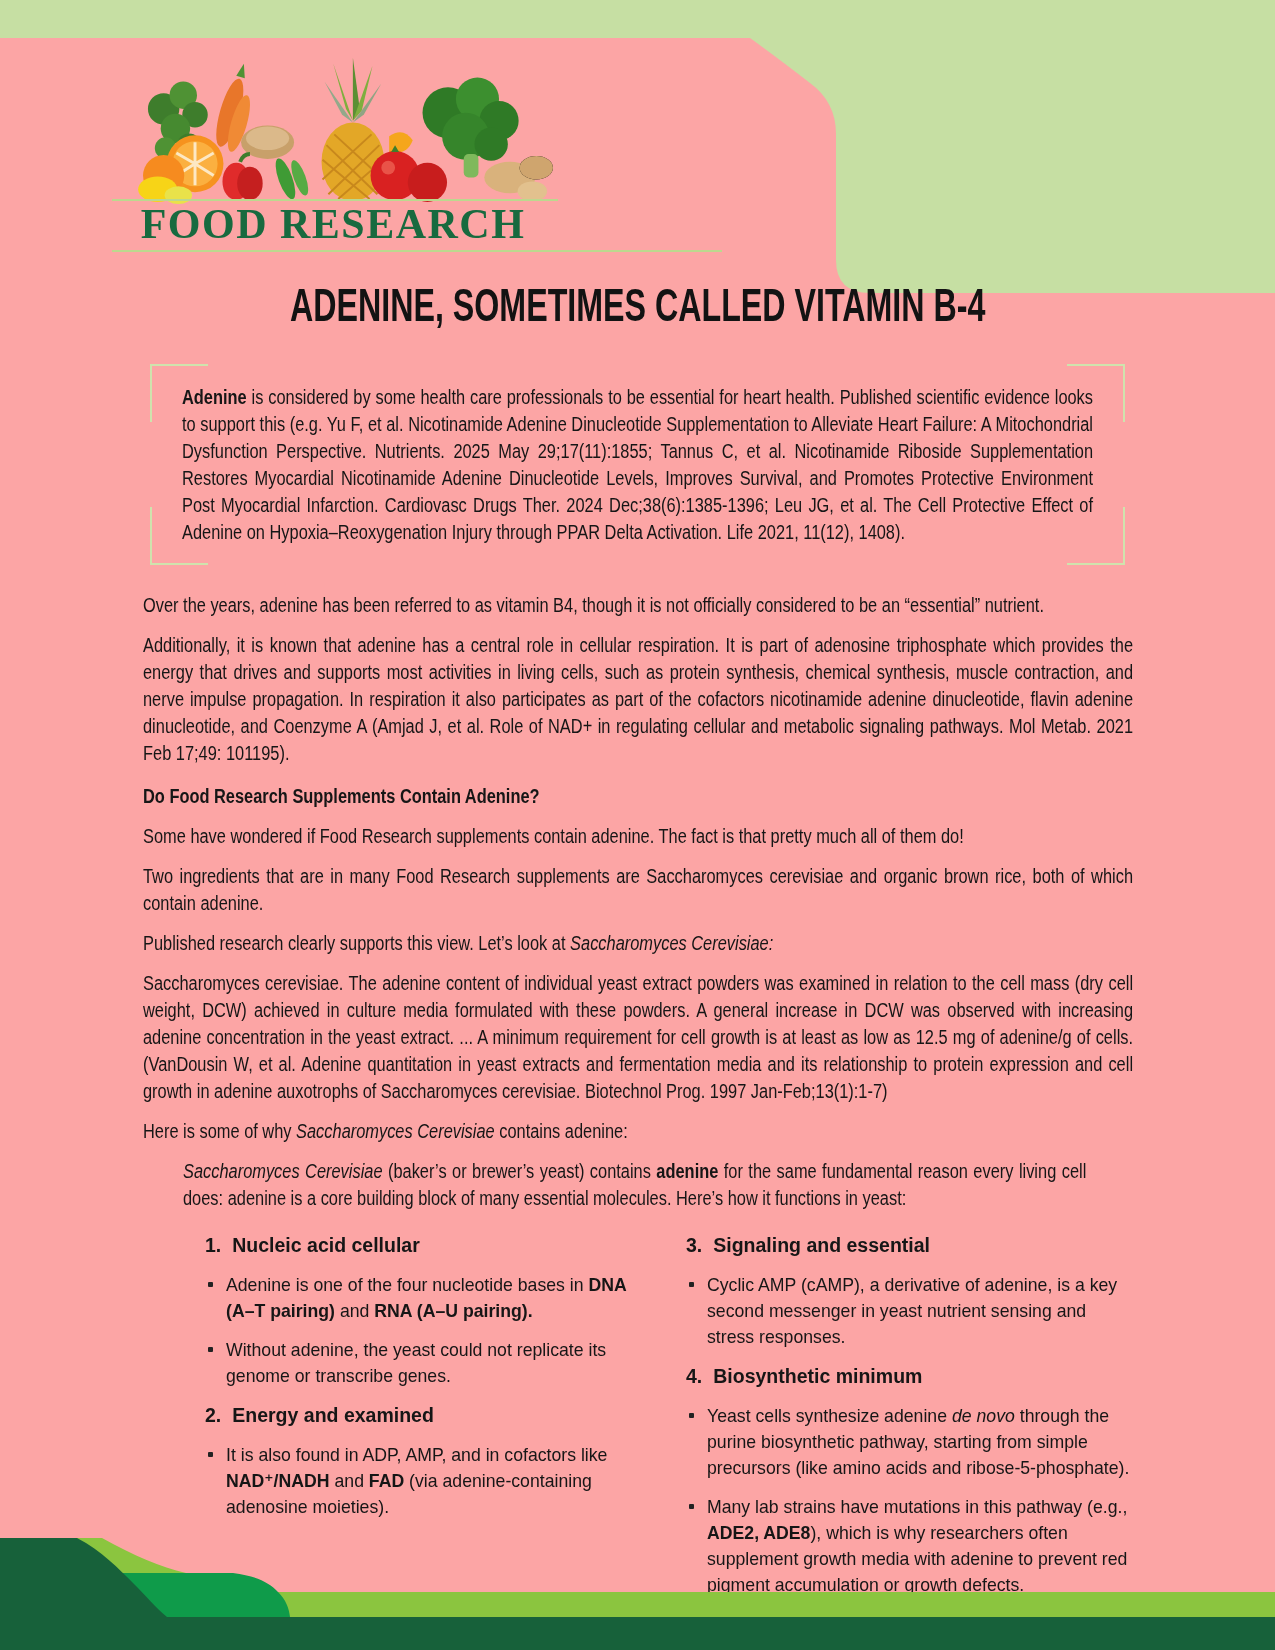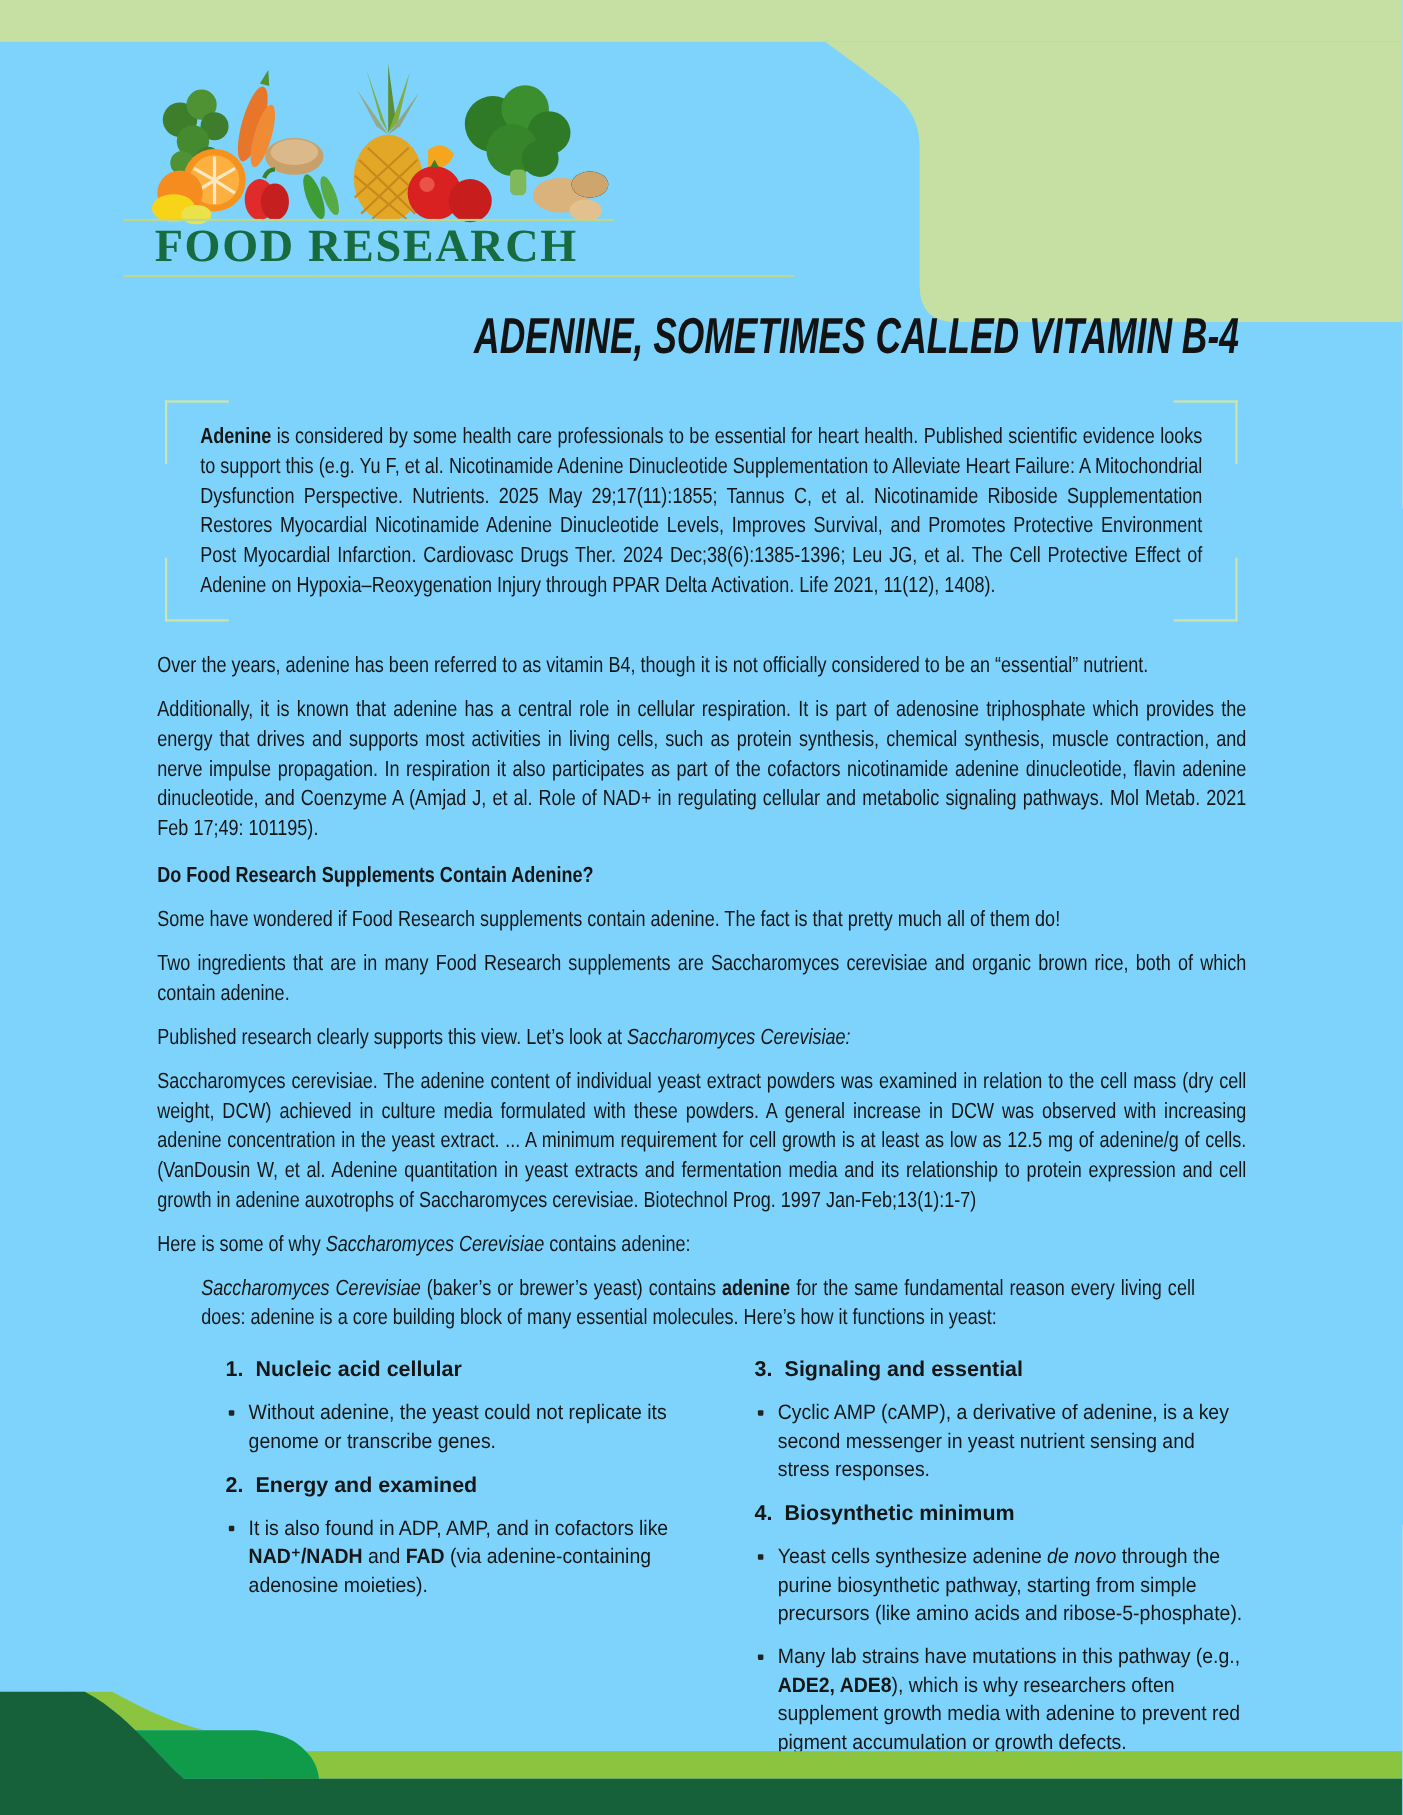--- a/index.html
+++ b/index.html
@@ -1,30 +1,30 @@
 <!DOCTYPE html>
 <html><head>
 <meta charset="utf-8">
 <style>
   html,body{margin:0;padding:0;}
   body{background:#ffffff;}
-  .page{position:relative;width:1275px;height:1650px;margin:0 auto;background:#7dd3fc;overflow:hidden;
+  .page{position:relative;width:1275px;height:1650px;margin:0 auto;background:#fca5a5;overflow:hidden;
         font-family:"Liberation Sans","DejaVu Sans",sans-serif;color:#161616;}
   
   .top-band{position:absolute;top:0;left:0;width:1275px;height:38px;}
   .corner-shape{position:absolute;top:38px;right:0;width:525px;height:255px;display:block;}
   .logo-block{position:absolute;top:52px;left:98px;width:640px;height:210px;}
   .logo-veg{position:absolute;top:0;left:30px;width:440px;height:152px;}
   .logo-rule-top{position:absolute;top:147px;left:14px;width:446px;height:0;border-top:2px solid #bcd88e;}
   .brand{position:absolute;top:148px;left:0;width:470px;text-align:center;
          font-family:"Liberation Serif","DejaVu Serif",serif;font-weight:bold;
          font-size:42px;letter-spacing:1.5px;}
   .logo-rule-bottom{position:absolute;top:198px;left:14px;width:610px;height:0;border-top:2px solid #bcd88e;}
   
-  .title-wrap{position:absolute;top:278px;left:0;width:1275px;text-align:right;font-style:italic;}
+  .title-wrap{position:absolute;top:278px;left:0;width:1275px;text-align:center;}
   .title{display:inline-block;font-size:46px;font-weight:bold;color:#131313;white-space:nowrap;
          transform:scaleX(0.70);transform-origin:50% 50%;letter-spacing:0px;}
   
   .intro-box{position:absolute;top:364px;left:150px;width:975px;height:201px;box-sizing:border-box;
              padding:20px 32px 0 32px;}
   .corner{position:absolute;width:56px;height:56px;}
   .corner.tl{top:0;left:0;border-top:2px solid #cfe3ad;border-left:2px solid #cfe3ad;}
   .corner.tr{top:0;right:0;border-top:2px solid #cfe3ad;border-right:2px solid #cfe3ad;}
   .corner.bl{bottom:0;left:0;border-bottom:2px solid #cfe3ad;border-left:2px solid #cfe3ad;}
   .corner.br{bottom:0;right:0;border-bottom:2px solid #cfe3ad;border-right:2px solid #cfe3ad;}
@@ -162,20 +162,24 @@
         <div class="cond inner"><span class="i">Saccharomyces Cerevisiae</span><span> (baker’s or brewer’s yeast) contains </span><span class="b">adenine</span><span> for the same fundamental reason every living cell does: adenine is a core building block of many essential molecules. Here’s how it functions in yeast:</span></div>
       </div>
       <div class="cols">
         <div class="col">
           <div class="numitem">
             <span>1.</span>
             <span>Nucleic acid cellular</span>
           </div>
           <div class="bullet">
             <span class="dot"></span>
+            <div class="bt"><span>Adenine is one of the four nucleotide bases in </span><span class="b">DNA (A–T pairing)</span><span> and </span><span class="b">RNA (A–U pairing).</span></div>
+          </div>
+          <div class="bullet">
+            <span class="dot"></span>
             <div class="bt"><span>Without adenine, the yeast could not replicate its genome or transcribe genes.</span></div>
           </div>
           <div class="numitem">
             <span>2.</span>
             <span>Energy and examined</span>
           </div>
           <div class="bullet">
             <span class="dot"></span>
             <div class="bt"><span>It is also found in ADP, AMP, and in cofactors like </span><span class="b">NAD⁺/NADH</span><span> and </span><span class="b">FAD</span><span> (via adenine-containing adenosine moieties).</span></div>
           </div>

